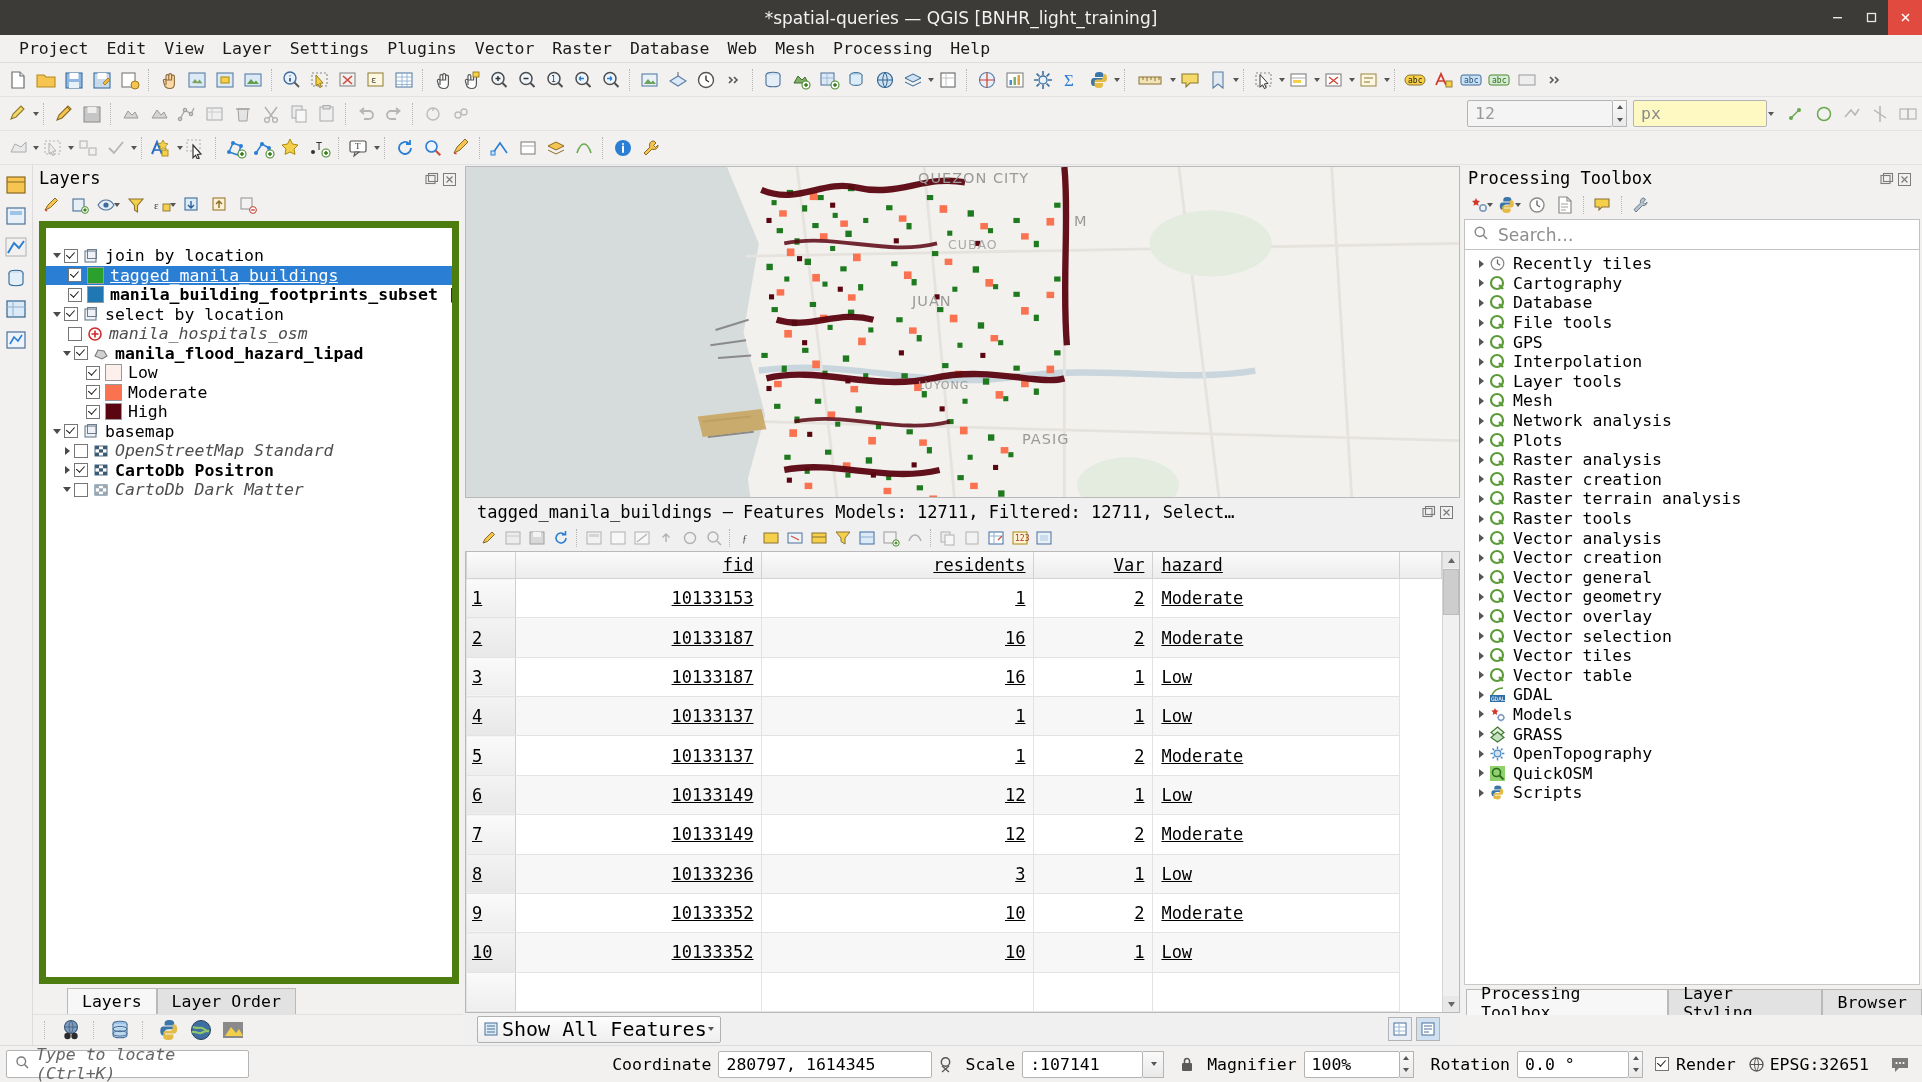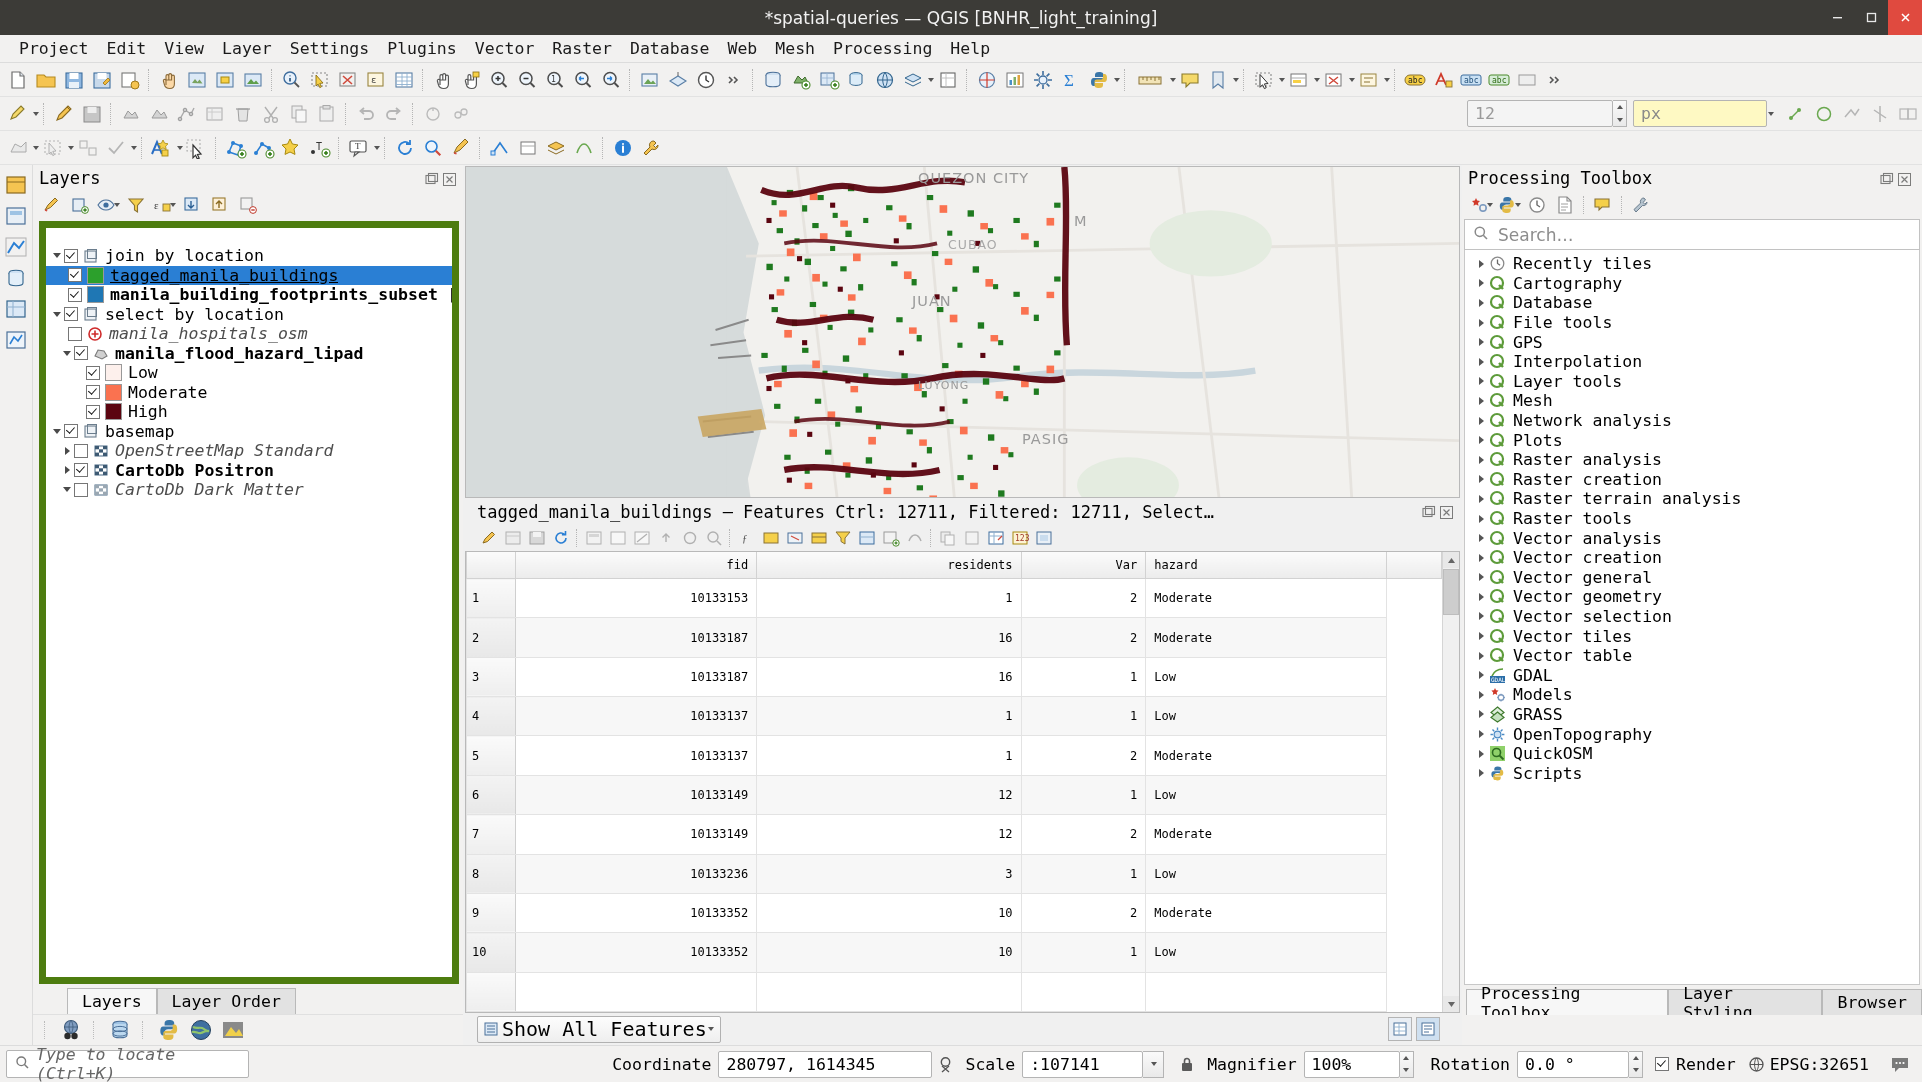--- a/index.html
+++ b/index.html
@@ -53,21 +53,21 @@
   .panel-title{height:26px;display:flex;align-items:center;padding:0 6px;font-size:17px;
                font-family:"DejaVu Sans Mono",monospace;}
   .panel-title .ptxt{flex:1;}
   .panel-btn{width:15px;height:15px;margin-left:3px;opacity:.75;}
   .layers-toolbar{height:28px;display:flex;align-items:center;gap:2px;padding-left:6px;}
   .ltbtn{width:26px;height:24px;display:flex;align-items:center;justify-content:center;}
   .tree{flex:1;background:#fff;border:7px solid #4d7c0f;margin:2px 4px 0 6px;overflow:hidden;
         padding-top:18px;}
   .node{display:flex;align-items:center;height:19.5px;padding-left:4px;white-space:nowrap;
         font-size:16.5px;font-family:"DejaVu Sans Mono",monospace;}
-  .node.sel{background:#2a7fd4;color:#000000;}
+  .node.sel{background:#2a7fd4;color:#ffffff;}
   .node .arrow{width:14px;display:flex;align-items:center;justify-content:center;flex:0 0 14px;}
   .node .arrow .tri-d{width:0;height:0;border-left:4.5px solid transparent;border-right:4.5px solid transparent;border-top:5px solid #4a4a4a;}
   .node .arrow .tri-r{width:0;height:0;border-top:4.5px solid transparent;border-bottom:4.5px solid transparent;border-left:5px solid #4a4a4a;}
   .cb{width:12px;height:12px;border:1px solid #767676;background:#fff;flex:0 0 12px;margin-right:5px;
       position:relative;}
   .cb.on::after{content:"";position:absolute;left:3px;top:0px;width:3.5px;height:7px;
       border:solid #111;border-width:0 1.6px 1.6px 0;transform:rotate(42deg);}
   .swatch{width:15px;height:15px;border:1px solid #999;margin-right:6px;flex:0 0 15px;}
   .gicon{width:16px;height:16px;margin-right:6px;flex:0 0 16px;}
   .lbl{overflow:hidden;}
@@ -89,21 +89,21 @@
   .map-canvas{position:absolute;inset:0;}
 
   .attr-panel{flex:1;display:flex;flex-direction:column;margin:0 2px;min-height:0;}
   .attr-title{height:27px;display:flex;align-items:center;font-size:17px;padding-left:12px;
               font-family:"DejaVu Sans Mono",monospace;}
   .attr-title .atxt{flex:1;}
   .attr-toolbar{height:26px;display:flex;align-items:center;gap:1px;padding-left:12px;}
   .atbtn{width:23px;height:22px;display:flex;align-items:center;justify-content:center;}
   .atsep{width:1px;height:18px;border-left:1px dotted #b5b5b5;margin:0 3px;}
   .table-wrap{flex:1;display:flex;border:1px solid #b9b9b9;background:#fff;margin:0 0 0 0;min-height:0;}
-  table.attr{border-collapse:collapse;width:100%;font-family:"DejaVu Sans Mono",monospace;font-size:12px;}
+  table.attr{border-collapse:collapse;width:100%;font-family:"DejaVu Sans Mono",monospace;font-size:17px;text-decoration:underline;}
   table.attr th{background:linear-gradient(#fbfbfb,#ececec);border:1px solid #d2d2d2;border-top:none;
        height:26px;font-weight:normal;text-align:right;padding:0 8px;}
   table.attr th.rowh{width:32px;}
   table.attr td{border:1px solid #e3e3e3;height:24.5px;padding:0 8px;text-align:right;background:#fff;}
   table.attr tr:nth-child(even) td{background:#f7f7f7;}
   table.attr td.rowidx{background:linear-gradient(#fafafa,#eeeeee);text-align:left;
        border-right:1px solid #cfcfcf;width:32px;padding-left:5px;}
   table.attr tr:nth-child(even) td.rowidx{background:linear-gradient(#f3f3f3,#e8e8e8);}
   table.attr td.txt{text-align:left;}
   table.attr th.txt{text-align:left;}
@@ -1320,21 +1320,21 @@
         <div style="position:absolute;left:452px;top:3px;font-family:'DejaVu Sans',sans-serif;font-size:14.5px;color:#9a9a9a;letter-spacing:1px;">QUEZON CITY</div>
         <div style="position:absolute;left:608px;top:46px;font-family:'DejaVu Sans',sans-serif;font-size:14.5px;color:#9a9a9a;">M</div>
         <div style="position:absolute;left:482px;top:70px;font-family:'DejaVu Sans',sans-serif;font-size:12.5px;color:#a8a8a8;letter-spacing:1px;">CUBAO</div>
         <div style="position:absolute;left:446px;top:126px;font-family:'DejaVu Sans',sans-serif;font-size:14.5px;color:#9a9a9a;letter-spacing:1px;">JUAN</div>
         <div style="position:absolute;left:452px;top:212px;font-family:'DejaVu Sans',sans-serif;font-size:11px;color:#9a9a9a;letter-spacing:1px;">LUYONG</div>
         <div style="position:absolute;left:556px;top:264px;font-family:'DejaVu Sans',sans-serif;font-size:14.5px;color:#9a9a9a;letter-spacing:1px;">PASIG</div>
       </div>
 
       <div class="attr-panel">
         <div class="attr-title">
-          <div class="atxt">tagged_manila_buildings — Features Ctrl: 12711, Filtered: 12711, Select…</div>
+          <div class="atxt">tagged_manila_buildings — Features Models: 12711, Filtered: 12711, Select…</div>
           <div class="panel-btn">
             <svg width="15" height="15" viewBox="0 0 15 15">
                 <rect x="2" y="3.5" width="9" height="8" fill="none" stroke="#555" stroke-width="1.1"></rect>
                 <rect x="4.5" y="1.5" width="9" height="8" fill="none" stroke="#555" stroke-width="1.1"></rect>
               </svg>
           </div>
           <div class="panel-btn" style="margin-right:6px;">
             <svg width="15" height="15" viewBox="0 0 15 15">
                 <rect x="1.5" y="1.5" width="12" height="12" fill="none" stroke="#555" stroke-width="1"></rect>
                 <path d="M4.5 4.5l6 6M10.5 4.5l-6 6" stroke="#555" stroke-width="1.2"></path>
@@ -1915,20 +1915,32 @@
         <div class="pnode">
           <span class="parrow">
               <i></i>
             </span>
           <span class="picon">
               <svg width="17" height="17" viewBox="0 0 17 17">
                 <circle cx="8" cy="8" r="6" fill="none" stroke="#5d9b3a" stroke-width="2.2"></circle>
                 <path d="M10 10l4 4" stroke="#5d9b3a" stroke-width="2.4"></path>
               </svg>
             </span>
+          <span>Vector overlay</span>
+        </div>
+        <div class="pnode">
+          <span class="parrow">
+              <i></i>
+            </span>
+          <span class="picon">
+              <svg width="17" height="17" viewBox="0 0 17 17">
+                <circle cx="8" cy="8" r="6" fill="none" stroke="#5d9b3a" stroke-width="2.2"></circle>
+                <path d="M10 10l4 4" stroke="#5d9b3a" stroke-width="2.4"></path>
+              </svg>
+            </span>
           <span>Vector selection</span>
         </div>
         <div class="pnode">
           <span class="parrow">
               <i></i>
             </span>
           <span class="picon">
               <svg width="17" height="17" viewBox="0 0 17 17">
                 <circle cx="8" cy="8" r="6" fill="none" stroke="#5d9b3a" stroke-width="2.2"></circle>
                 <path d="M10 10l4 4" stroke="#5d9b3a" stroke-width="2.4"></path>

